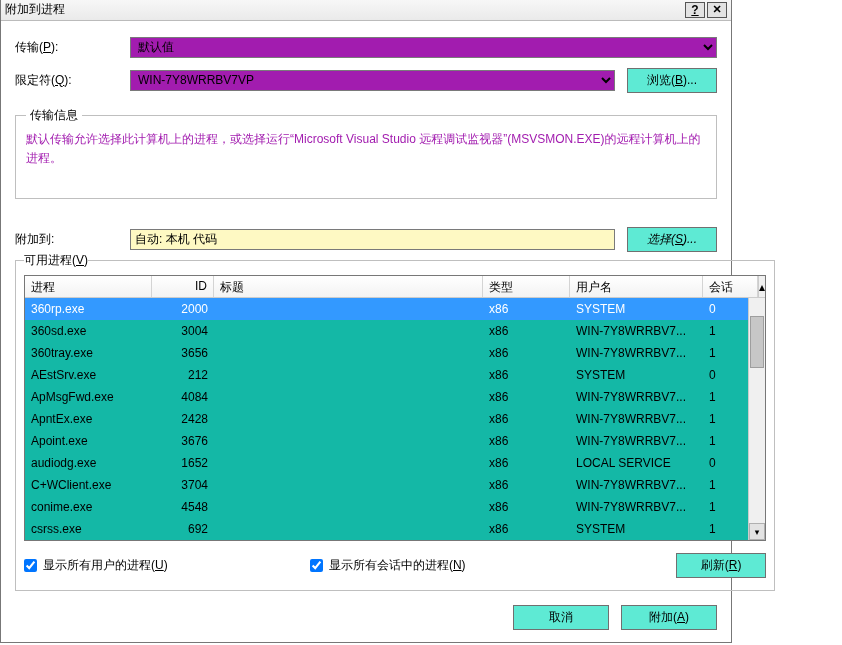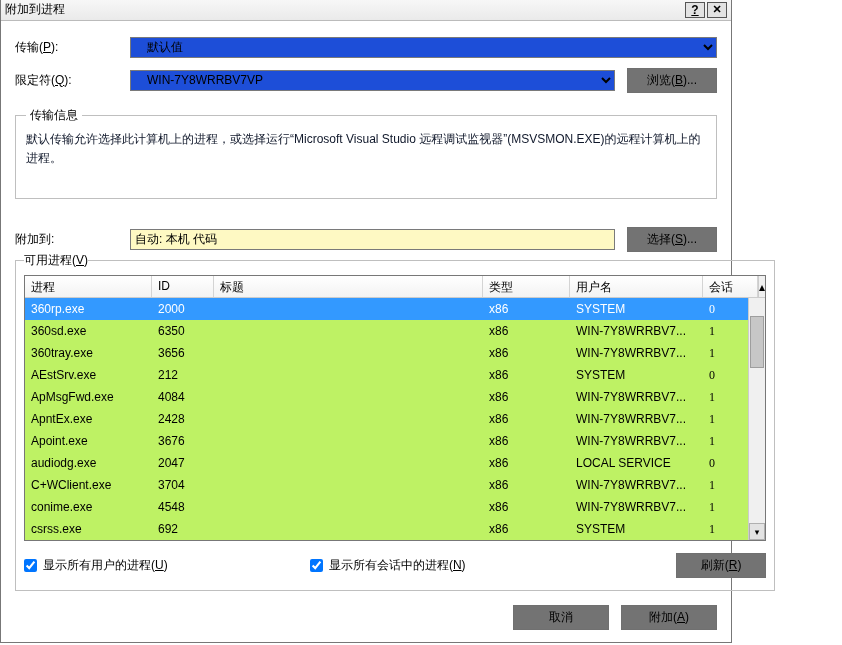--- a/index.html
+++ b/index.html
@@ -5,35 +5,35 @@
     * { margin: 0; padding: 0; box-sizing: border-box; font-family: "Microsoft YaHei", "Segoe UI", Tahoma, sans-serif; font-size: 12px; }
     body { background: #fff; width: 842px; height: 645px; overflow: hidden; }
     .window { width: 732px; height: 643px; border: 1px solid #777; border-top: none; background: #fff; display: flex; flex-direction: column; }
     .titlebar { height: 22px; background: linear-gradient(#f7f7f7,#eaeaea); border-bottom: 1px solid #bbb; display: flex; align-items: center; padding: 0 4px; }
     .titlebar .title { color: #000; font-size: 12px; flex:1; }
     .titlebar .btn { width: 20px; height: 16px; border: 1px solid #555; background: #e3e3e3; margin-left: 2px; display:flex; align-items:center; justify-content:center; font-weight:bold; font-size:11px; cursor:pointer; }
     .content { flex:1; padding: 6px 14px 12px 14px; display:flex; flex-direction:column; }
     .row { display:flex; align-items:center; margin-top:10px; }
     .row .lbl { width:115px; color:#000; }
     .row .lbl u { text-decoration: underline; }
-    select.combo { height: 21px; border:1px solid #7a7a7a; background:#1d4ed8; padding:0 12px; flex:1; }
+    select.combo { height: 21px; border:1px solid #7a7a7a; background:#a21caf; padding:0 3px; flex:1; }
     input.txt { height: 21px; border:1px solid #7a7a7a; background:#fef9c3; padding:0 4px; }
-    button.btn { height:25px; min-width:80px; border:1px solid #707070; background:#737373; padding:0 14px; cursor:pointer; }
+    button.btn { height:25px; min-width:80px; border:1px solid #707070; background:#5eead4; padding:0 14px; cursor:pointer; }
     fieldset.group { border:1px solid #bfbfbf; margin-top:14px; padding:6px 10px 30px 10px; }
     fieldset.group legend { padding:0 4px; color:#000; }
     fieldset.available { border:1px solid #bfbfbf; padding:6px 8px 12px 8px; flex:1; display:flex; flex-direction:column; }
-    .table-wrap { border:1px solid #777; flex:1; display:flex; flex-direction:column; background:#bef264; overflow:hidden; height:268px; }
+    .table-wrap { border:1px solid #777; flex:1; display:flex; flex-direction:column; background:#14b8a6; overflow:hidden; height:268px; }
     .thead { display:flex; align-items:stretch; height:22px; background:#fff; border-bottom:1px solid #ccc; }
     .thead .th { border-right:1px solid #d4d4d4; padding:3px 6px; color:#000; background:linear-gradient(#fff,#f3f3f3); font-size:12px; cursor:pointer; }
     .col-proc { width:127px; }
-    .col-id   { width:62px; }
+    .col-id   { width:62px;text-align:right; }
     .col-title{ width:269px;font-family:Liberation Serif, serif; }
     .col-type { width:87px; }
     .col-user { width:133px; }
-    .col-sess { width:55px;font-family:Liberation Serif, serif; }
+    .col-sess { width:55px; }
     .thead .scroll-top { flex:1; background:#f0f0f0; border-left:1px solid #ccc; display:flex; align-items:center; justify-content:center; cursor:pointer;}
     .rows { flex:1; overflow:hidden; position:relative; }
     .tr { display:flex; height:22px; align-items:center; color:#000; }
     .tr .td { padding:0 6px; white-space:nowrap; overflow:hidden; text-overflow:ellipsis; }
     .tr.selected { background:#3399ff; color:#fff; }
     .scrollbar { position:absolute; right:0; top:0; bottom:0; width:17px; background:#f0f0f0; border-left:1px solid #ccc; }
     .scrollbar .arrow { height:17px; border:1px solid #b0b0b0; background:#e3e3e3; display:flex; align-items:center; justify-content:center; font-size:9px; cursor:pointer; }
     .scrollbar .arrow.bottom { position:absolute; bottom:0; left:0; right:0; }
     .scrollbar .thumb { position:absolute; left:1px; right:1px; top:18px; height:52px; background:#c7c7c7; border:1px solid #9e9e9e; cursor:pointer; }
     .opts { display:flex; align-items:center; margin-top:12px; }
@@ -66,28 +66,28 @@
       <div class="lbl"><span>限定符(<u>Q</u>):</span></div>
       <select class="combo" style="flex:1;">
         <option>WIN-7Y8WRRBV7VP</option>
       </select>
       <div style="width:12px;"></div>
       <button class="btn" style="width:90px;"><span>浏览(<u>B</u>)...</span></button>
     </div>
 
     <fieldset class="group">
       <legend>传输信息</legend>
-      <div style="color:#0f172a; line-height:1.6;">默认传输允许选择此计算机上的进程，或选择运行“Microsoft Visual Studio 远程调试监视器”(MSVSMON.EXE)的远程计算机上的进程。</div>
+      <div style="color:#a21caf; line-height:1.6;">默认传输允许选择此计算机上的进程，或选择运行“Microsoft Visual Studio 远程调试监视器”(MSVSMON.EXE)的远程计算机上的进程。</div>
     </fieldset>
 
     <div class="row" style="margin-top:28px;">
       <div class="lbl">附加到:</div>
       <input class="txt" style="flex: 1 1 0%;" readonly="" value="自动: 本机 代码">
       <div style="width:12px;"></div>
-      <button class="btn" style="width:90px;"><span>选择(<u>S</u>)...</span></button>
+      <button class="btn" style="width:90px;font-style:italic;"><span>选择(<u>S</u>)...</span></button>
     </div>
 
     <fieldset class="available">
       <legend><span>可用进程(<u>V</u>)</span></legend>
 
       <div class="table-wrap">
         <div class="thead">
           <div class="th col-proc">进程</div>
           <div class="th col-id">ID</div>
           <div class="th col-title">标题</div>
@@ -100,21 +100,21 @@
           <div class="tr selected">
               <div class="td col-proc">360rp.exe</div>
               <div class="td col-id">2000</div>
               <div class="td col-title"></div>
               <div class="td col-type">x86</div>
               <div class="td col-user">SYSTEM</div>
               <div class="td col-sess">0</div>
             </div>
             <div class="tr">
               <div class="td col-proc">360sd.exe</div>
-              <div class="td col-id">6350</div>
+              <div class="td col-id">3004</div>
               <div class="td col-title"></div>
               <div class="td col-type">x86</div>
               <div class="td col-user">WIN-7Y8WRRBV7...</div>
               <div class="td col-sess">1</div>
             </div>
             <div class="tr">
               <div class="td col-proc">360tray.exe</div>
               <div class="td col-id">3656</div>
               <div class="td col-title"></div>
               <div class="td col-type">x86</div>
@@ -148,21 +148,21 @@
             <div class="tr">
               <div class="td col-proc">Apoint.exe</div>
               <div class="td col-id">3676</div>
               <div class="td col-title"></div>
               <div class="td col-type">x86</div>
               <div class="td col-user">WIN-7Y8WRRBV7...</div>
               <div class="td col-sess">1</div>
             </div>
             <div class="tr">
               <div class="td col-proc">audiodg.exe</div>
-              <div class="td col-id">2047</div>
+              <div class="td col-id">1652</div>
               <div class="td col-title"></div>
               <div class="td col-type">x86</div>
               <div class="td col-user">LOCAL SERVICE</div>
               <div class="td col-sess">0</div>
             </div>
             <div class="tr">
               <div class="td col-proc">C+WClient.exe</div>
               <div class="td col-id">3704</div>
               <div class="td col-title"></div>
               <div class="td col-type">x86</div>

